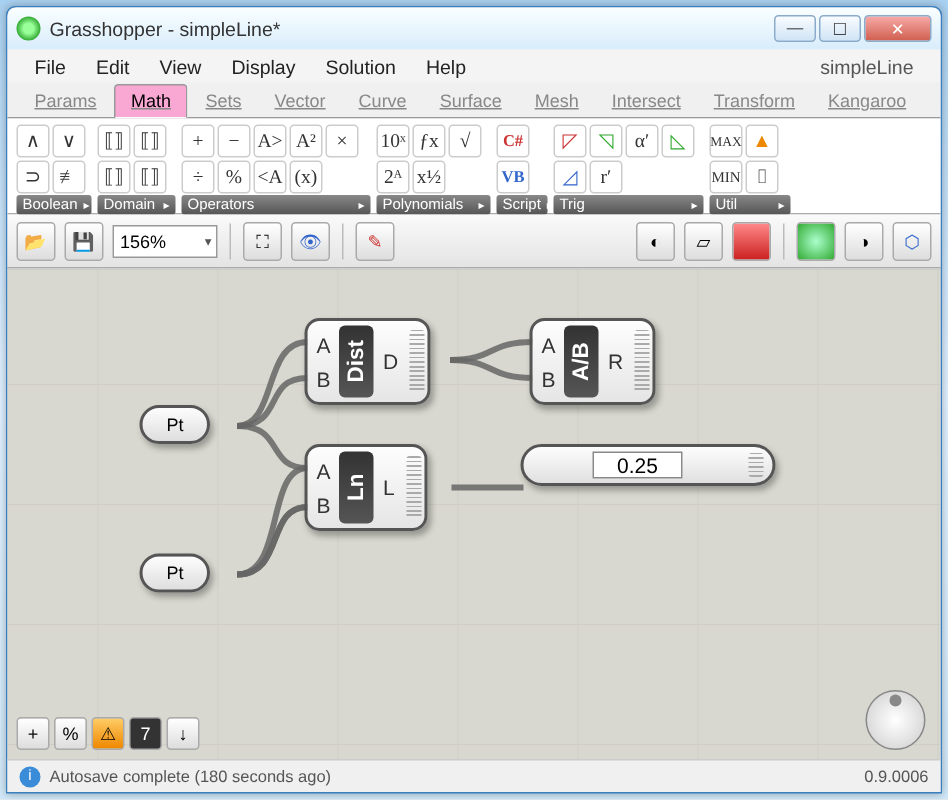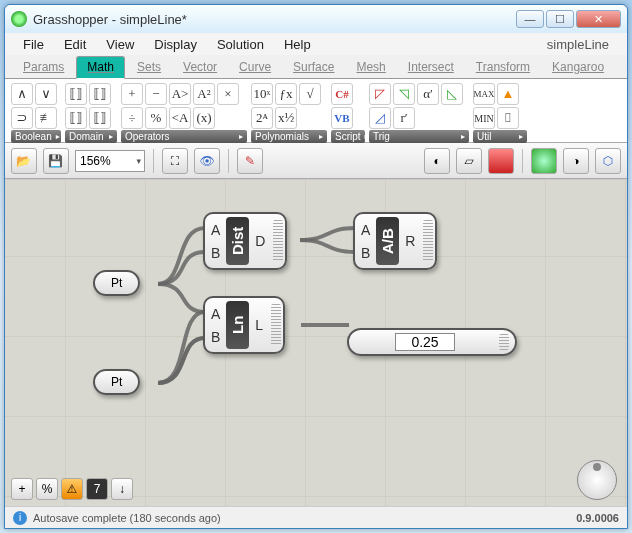--- a/index.html
+++ b/index.html
@@ -11,21 +11,21 @@
 .title-text { flex: 1; color: #333; }
 .winbtns { display: flex; gap: 0; }
 .winbtn { width: 28px; height: 18px; background: linear-gradient(#f9fcff,#d0e4f5); border: 1px solid #8babca; border-radius: 3px; margin-left: 2px; display: flex; align-items: center; justify-content: center; font-size: 11px; color: #444; }
 .winbtn.close { width:45px; background: linear-gradient(#f7a9a6,#d06050); color:#fff; }
 .winbtn.min:before{content:"—";} .winbtn.max:before{content:"☐";} .winbtn.close:before{content:"✕";}
 .menubar { height: 22px; background: #f4f4f4; display:flex; align-items:center; font-size:13px; color:#222; padding:0 8px;justify-content:flex-end; }
 .menubar span { padding: 2px 10px; }
 .doc-name { margin-left:auto; color:#555; }
 .tabbar { height:24px; display:flex; align-items:flex-end; background:#f0f0f0; padding-left:8px; font-size:12px; color:#888; gap:2px; border-bottom:1px solid #999;text-decoration:underline;}
 .tabbar .tab { padding:3px 10px 4px; }
-.tabbar .tab.active { background:#14b8a6; color:#000; border:1px solid #999; border-bottom:1px solid #fff; border-radius:3px 3px 0 0; position:relative; top:1px; }
+.tabbar .tab.active { background:#f9a8d4; color:#000; border:1px solid #999; border-bottom:1px solid #fff; border-radius:3px 3px 0 0; position:relative; top:1px; }
 .ribbon { height:64px; background:#fff; border-bottom:1px solid #aaa; display:flex; align-items:stretch; padding:4px 6px; gap:4px; }
 .ribbon-group { display:flex; flex-direction:column; }
 .ribbon-icons { display:flex; flex-wrap:wrap; gap:2px; flex:1; align-content:flex-start; }
 .ribicon { width:22px; height:22px; background:#fff; border:1px solid #ccc; border-radius:3px; display:flex; align-items:center; justify-content:center; font-size:13px; font-family:'Cambria Math',serif; color:#333; }
 .ribbon-label { font-size:10px; background:linear-gradient(#888,#555); color:#fff; text-align:center; padding:1px 4px; border-radius:2px; margin-top:1px; white-space:nowrap; display:flex; align-items:center; justify-content:space-between; }
 .ribbon-label:after{content:"▸"; font-size:8px; margin-left:4px;}
 .toolbar { height:36px; background:linear-gradient(#fafafa,#e4e4e4); border-bottom:1px solid #aaa; display:flex; align-items:center; padding:0 6px; gap:6px; font-size:12px; }
 .tbtn { width:26px; height:26px; background:linear-gradient(#fff,#ddd); border:1px solid #aaa; border-radius:3px; display:flex;align-items:center;justify-content:center; }
 .zoom { width:70px; height:22px; background:#fff; border:1px solid #999; padding:0 14px 0 4px; display:flex; align-items:center; position:relative; }
 .zoom:after{content:"▾"; position:absolute; right:3px; font-size:9px; color:#555;}
@@ -38,21 +38,21 @@
 .grip { width:10px; background:repeating-linear-gradient(#aaa,#aaa 1px,transparent 1px,transparent 3px); margin:6px 2px; border-radius:2px; }
 .simple-node { position:absolute; background:linear-gradient(#fdfdfd,#dedede); border:2px solid #555; border-radius:18px; padding:4px 16px; font-size:12px; box-shadow:2px 3px 4px rgba(0,0,0,.3); }
 .panel { position:absolute; background:linear-gradient(#fdfdfd,#e0e0e0); border:2px solid #555; border-radius:14px; padding:3px 6px; display:flex; align-items:center; box-shadow:2px 3px 4px rgba(0,0,0,.3); }
 .panel input { width:60px; text-align:center; font-size:14px; border:1px solid #888; background:#fff; }
 .dock { position:absolute; bottom:6px; left:6px; display:flex; gap:3px; }
 .dock .tbtn{width:22px;height:22px;font-size:12px;}
 .compass { position:absolute; bottom:6px; right:10px; width:40px;height:40px; border-radius:50%; background:radial-gradient(#fff,#ccc); border:1px solid #888; }
 .compass:before{content:""; position:absolute; top:2px; left:50%; transform:translateX(-50%); width:8px;height:8px; background:#888; border-radius:50%;}
 .status { height:22px; background:#f0f0f0; border-top:1px solid #ccc; display:flex; align-items:center; font-size:11px; color:#555; padding:0 8px; }
 .status-icon{width:14px;height:14px;background:#3a8cd8;border-radius:50%;color:#fff;display:flex;align-items:center;justify-content:center;font-size:10px;margin-right:6px;}
-.version{margin-left:auto;font-weight:bold;}
+.version{margin-left:auto;}
 svg.wires{position:absolute;top:0;left:0;width:100%;height:100%;pointer-events:none;}
 svg.wires path{fill:none;stroke:#666;stroke-width:4;opacity:.85;}
 </style>
 </head>
 <body>
 
 <div class="window">
   <div class="titlebar">
     <div class="app-icon"></div>
     <div class="title-text">Grasshopper - simpleLine*</div>
@@ -228,21 +228,21 @@
         <div>A</div>
         <div>B</div>
       </div>
       <div class="node-core">Ln</div>
       <div class="node-portcol">
         <div>L</div>
       </div>
       <div class="grip"></div>
     </div>
 
-    <div class="panel" style="top:148px;left:342px;width:170px">
+    <div class="panel" style="top:116px;left:342px;width:170px">
       <div style="flex:1"></div>
       <input value="0.25" style="">
       <div style="flex:1"></div>
       <div class="grip" style="margin:0 0 0 4px;height:16px"></div>
     </div>
 
     <div class="dock">
       <div class="tbtn">+</div>
       <div class="tbtn">%</div>
       <div class="tbtn" style="background:linear-gradient(#fc6,#e80)">⚠</div>

